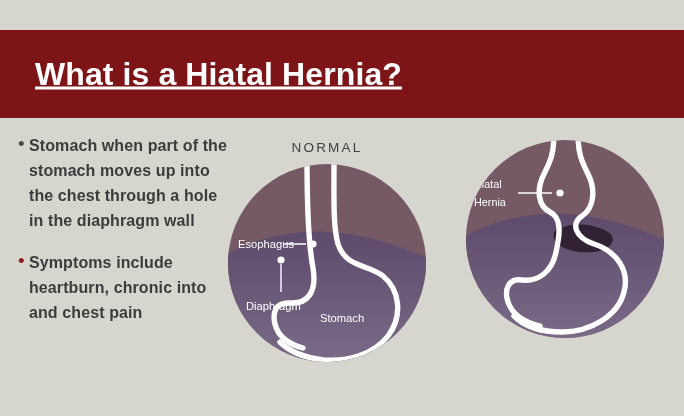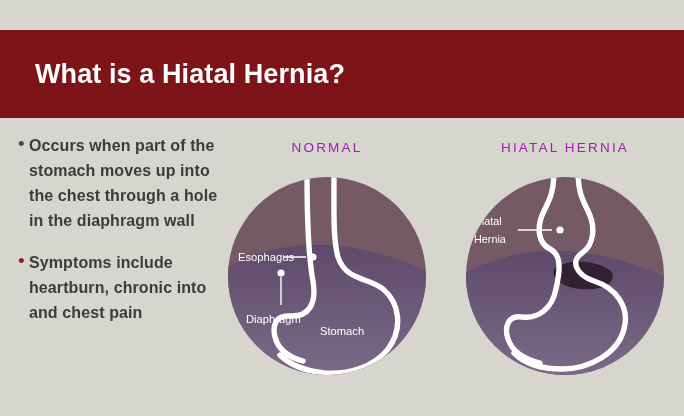--- a/index.html
+++ b/index.html
@@ -29,24 +29,25 @@
     width: 684px;
     height: 88px;
     background: #7c1418;
   }
   #banner-title {
     position: absolute;
     left: 35px;
     top: 50%;
     transform: translateY(-50%);
     color: #ffffff;
-    font-size: 27px;
+    font-size: 32px;
     font-weight: bold;
     letter-spacing: 0.1px;
     white-space: nowrap;
+    text-decoration: underline;
   }
 
   
   #bullets {
     position: absolute;
     left: 18px;
     top: 133px;
     width: 215px;
   }
   .bullet-row {
@@ -77,24 +78,24 @@
     position: absolute;
     top: 140px;
   }
   #block-normal { left: 228px; }
   #block-hernia { left: 466px; }
 
   .diagram-label {
     width: 198px;
     text-align: center;
     font-size: 13.5px;
-    color: #a21caf;
+    color: #404040;
     letter-spacing: 2.2px;
     font-weight: normal;
-    margin-bottom: 22px;
+    margin-bottom: 9px;
   }
   .diagram-svg-wrap {
     width: 198px;
     height: 198px;
   }
   svg { display: block; }
 
   .anno-text {
     font-family: "Liberation Sans", sans-serif;
     font-size: 11.2px;
@@ -112,21 +113,21 @@
 <div id="page">
 
   <div id="banner">
     <div id="banner-title">What is a Hiatal Hernia?</div>
   </div>
 
   <div id="bullets">
 
     <div class="bullet-row">
       <span class="bullet-dot gray">•</span>
-      <span class="bullet-text">Occurs when part of the stomach moves up into the chest through a hole in the diaphragm wall</span>
+      <span class="bullet-text">Stomach when part of the stomach moves up into the chest through a hole in the diaphragm wall</span>
     </div>
 
     <div class="bullet-row">
       <span class="bullet-dot red">•</span>
       <span class="bullet-text">Symptoms include heartburn, chronic into and chest pain</span>
     </div>
 
   </div>
 
   <div class="diagram-block" id="block-normal">
@@ -170,21 +171,20 @@
 
           <g>
             <text class="anno-text" x="92" y="158">Stomach</text>
           </g>
         </g>
       </svg>
     </div>
   </div>
 
   <div class="diagram-block" id="block-hernia">
-    <div class="diagram-label">HIATAL HERNIA</div>
     <div class="diagram-svg-wrap">
       <svg width="198" height="198" viewBox="0 0 198 198" xmlns="http://www.w3.org/2000/svg">
         <defs>
           <clipPath id="clipHernia">
             <circle cx="99" cy="99" r="99"></circle>
           </clipPath>
           <linearGradient id="lowerGradH" x1="0" y1="0" x2="0" y2="1">
             <stop offset="0%" stop-color="#5e4a6b"></stop>
             <stop offset="100%" stop-color="#7b6b88"></stop>
           </linearGradient>

